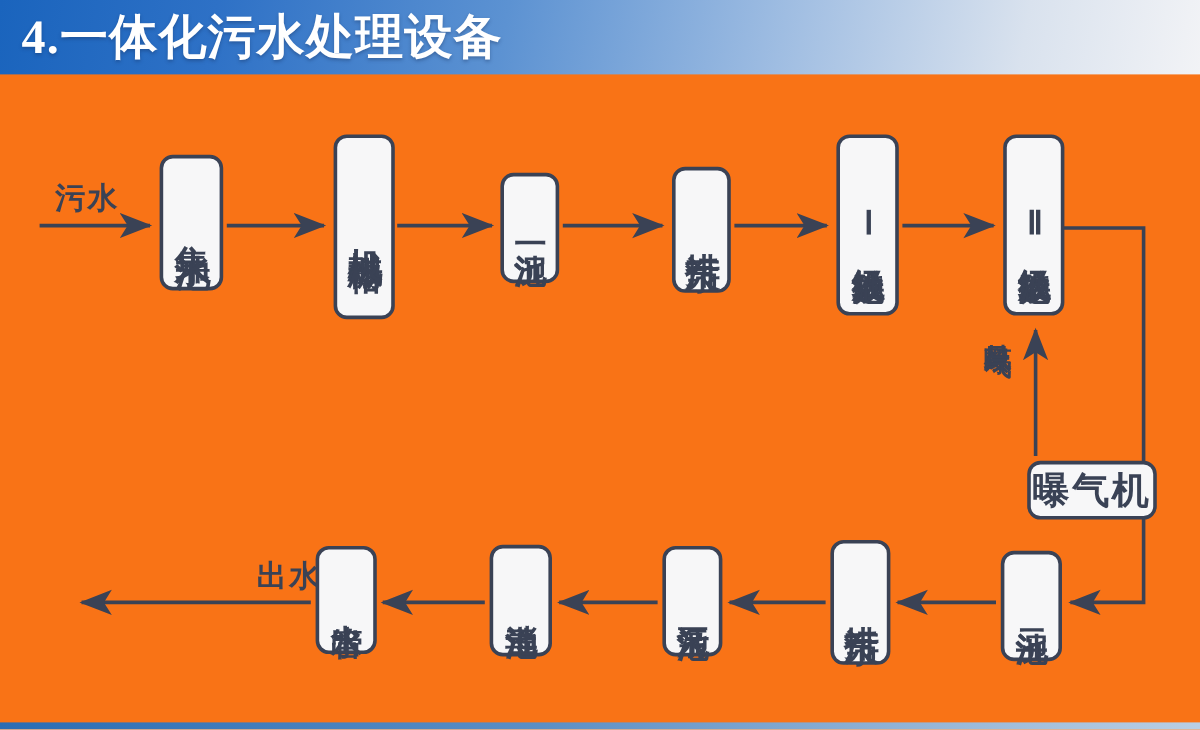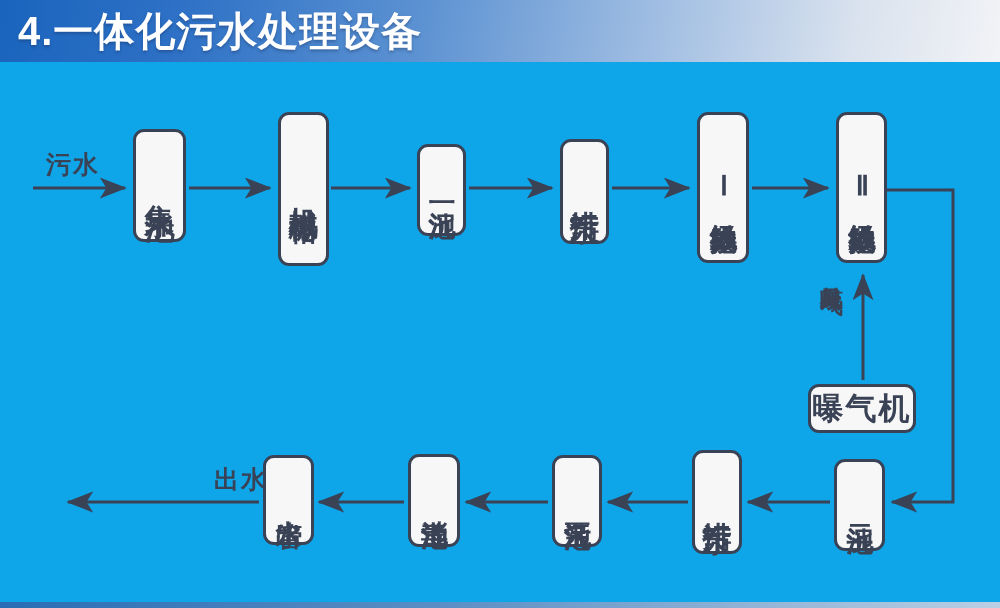--- a/index.html
+++ b/index.html
@@ -1,19 +1,19 @@
 <!DOCTYPE html>
 <html><head>
 <meta charset="utf-8">
 <style>
   html,body{margin:0;padding:0;background:#dcdcdc;}
   #slide{
     position:relative;width:1000px;height:608px;overflow:hidden;
-    background:#0ea5e9;
-    font-family:Liberation Sans, sans-serif;
+    background:#f97316;
+    font-family:Liberation Serif, serif;
   }
   
   #header{
     position:absolute;left:0;top:0;width:1000px;height:62px;
     background:linear-gradient(100deg,#1a64bd 0%,#2e71c6 18%,#5c92d2 42%,#9fbde2 65%,#d9e2ee 85%,#f2f3f6 100%);
     display:flex;align-items:center;
   }
   #header .title{
     margin-left:18px;color:#ffffff;font-size:40px;font-weight:bold;
     letter-spacing:1px;text-shadow:0 2px 3px rgba(20,40,80,.35);
@@ -100,21 +100,21 @@
     <div class="fbox" style="left:560px;top:139px;width:49px;height:105px;">
       <span class="vtext s29">排污泵</span>
     </div>
     <div class="fbox" style="left:697px;top:112px;width:52px;height:151px;">
       <span class="vtext s27">Ⅰ级接触池</span>
     </div>
     <div class="fbox" style="left:836px;top:112px;width:51px;height:151px;">
       <span class="vtext s27">Ⅱ级接触池</span>
     </div>
 
-    <div class="fbox" style="left:808px;top:384px;width:108px;height:49px;">
+    <div class="fbox" style="left:856px;top:384px;width:108px;height:49px;">
       <span class="htext">曝气机</span>
     </div>
 
     <div class="fbox" style="left:834px;top:459px;width:51px;height:92px;">
       <span class="vtext s27">二沉池</span>
     </div>
     <div class="fbox" style="left:692px;top:450px;width:50px;height:104px;">
       <span class="vtext s29">排污泵</span>
     </div>
     <div class="fbox" style="left:552px;top:455px;width:50px;height:92px;">

